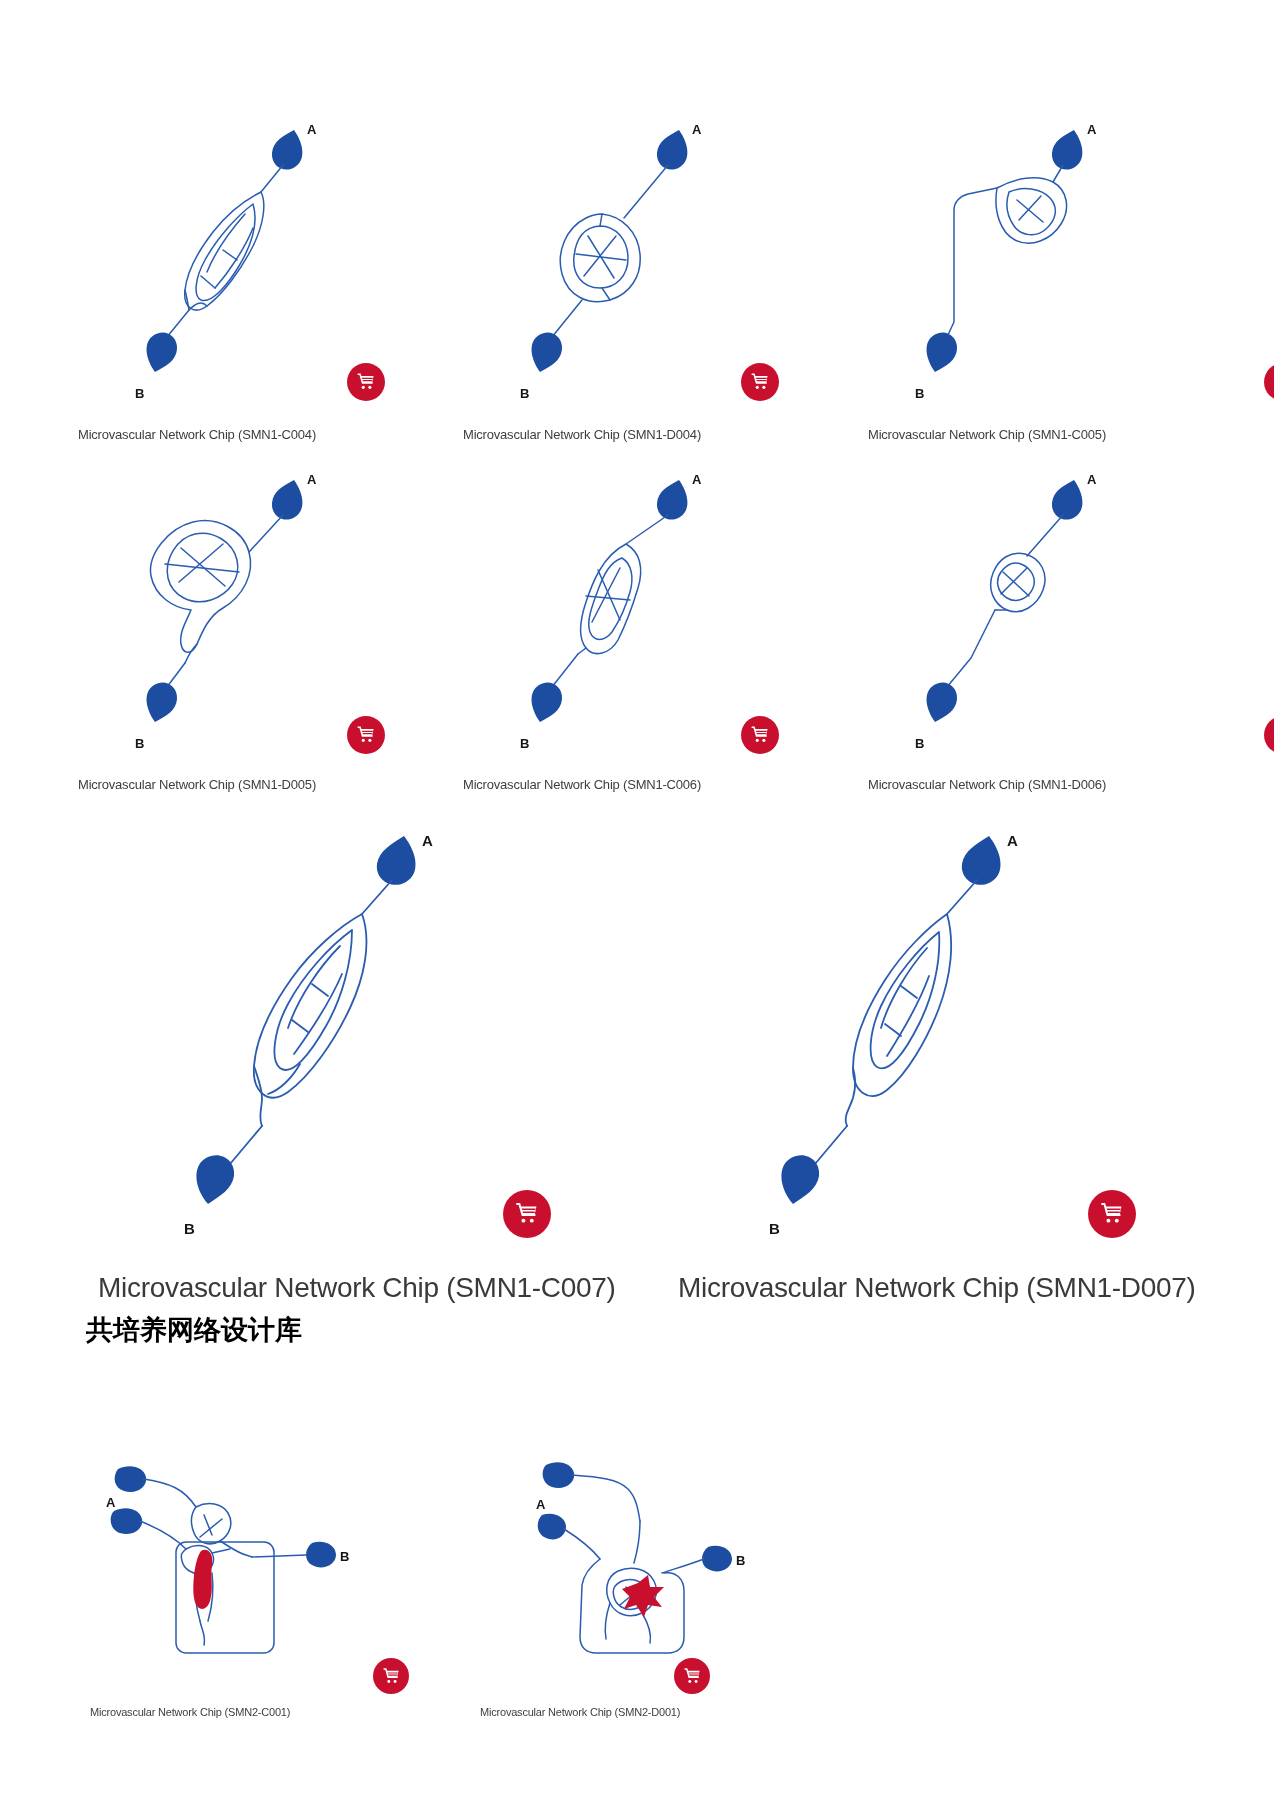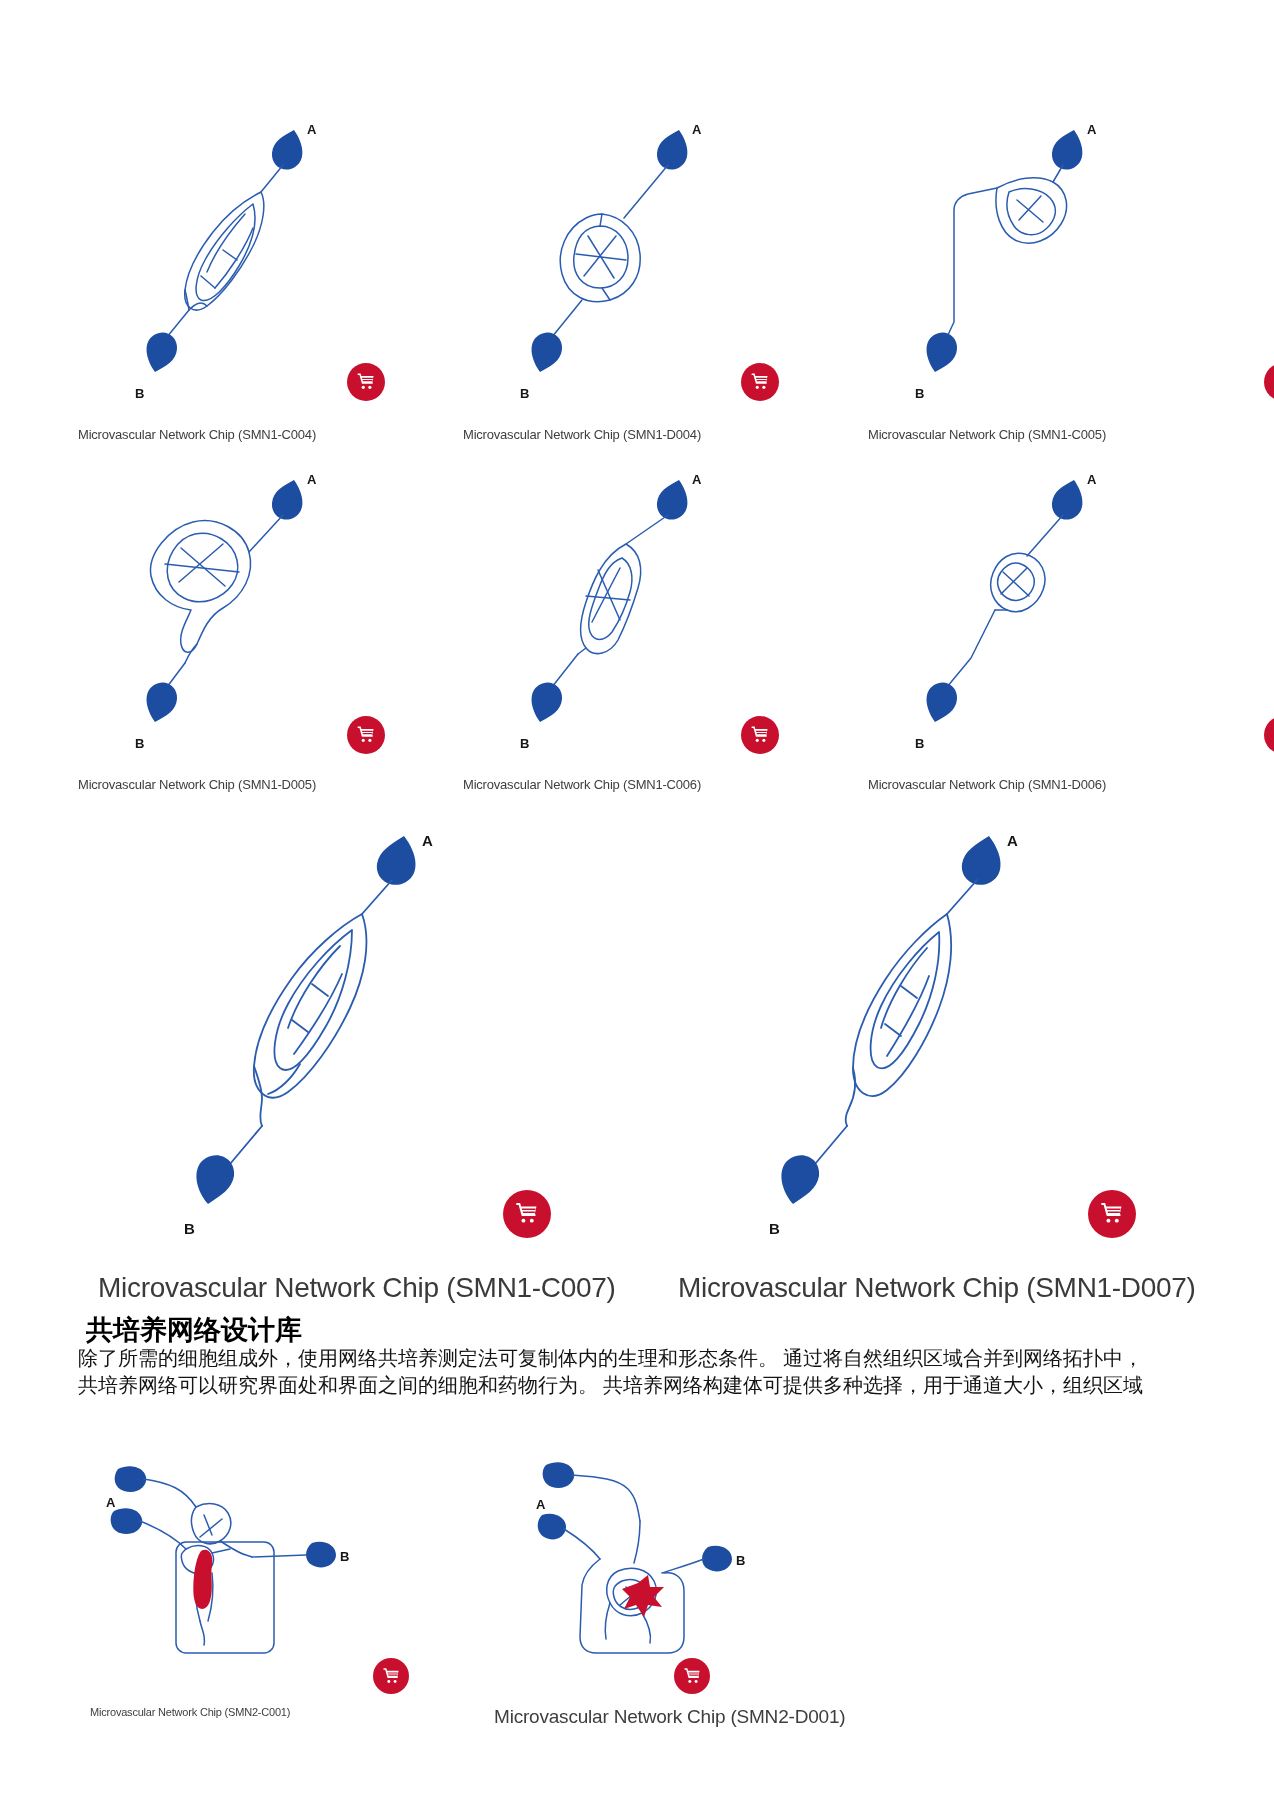--- a/index.html
+++ b/index.html
@@ -325,19 +325,17 @@
 
   <div class="ptitle" style="left:78px;top:427px">Microvascular Network Chip (SMN1-C004)</div>
   <div class="ptitle" style="left:463px;top:427px">Microvascular Network Chip (SMN1-D004)</div>
   <div class="ptitle" style="left:868px;top:427px">Microvascular Network Chip (SMN1-C005)</div>
   <div class="ptitle" style="left:78px;top:777px">Microvascular Network Chip (SMN1-D005)</div>
   <div class="ptitle" style="left:463px;top:777px">Microvascular Network Chip (SMN1-C006)</div>
   <div class="ptitle" style="left:868px;top:777px">Microvascular Network Chip (SMN1-D006)</div>
   <div class="ptitle lg" style="left:98px;top:1272px">Microvascular Network Chip (SMN1-C007)</div>
   <div class="ptitle lg" style="left:678px;top:1272px">Microvascular Network Chip (SMN1-D007)</div>
   <div class="ptitle" style="left:90px;top:1706px;font-size:11px">Microvascular Network Chip (SMN2-C001)</div>
-  <div class="ptitle" style="left:494px;top:1706px;font-size:19px">Microvascular Network Chip (SMN2-D001)</div>
+  <div class="ptitle" style="left:480px;top:1706px;font-size:11px">Microvascular Network Chip (SMN2-D001)</div>
 
   <h2 class="zh-head" style="margin:8px">共培养网络设计库</h2>
-  <div class="zh-line" style="top:1345px">除了所需的细胞组成外，使用网络共培养测定法可复制体内的生理和形态条件。 通过将自然组织区域合并到网络拓扑中，</div>
-  <div class="zh-line" style="top:1372px">共培养网络可以研究界面处和界面之间的细胞和药物行为。 共培养网络构建体可提供多种选择，用于通道大小，组织区域</div>
 
 </div>
 
 </body></html>

